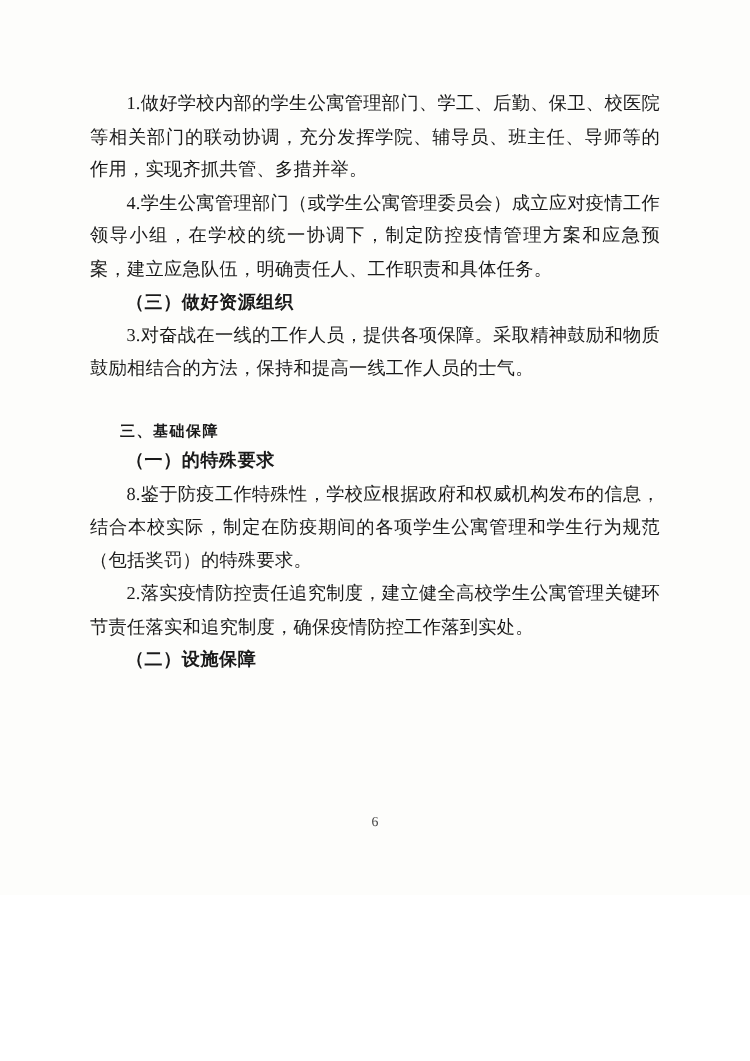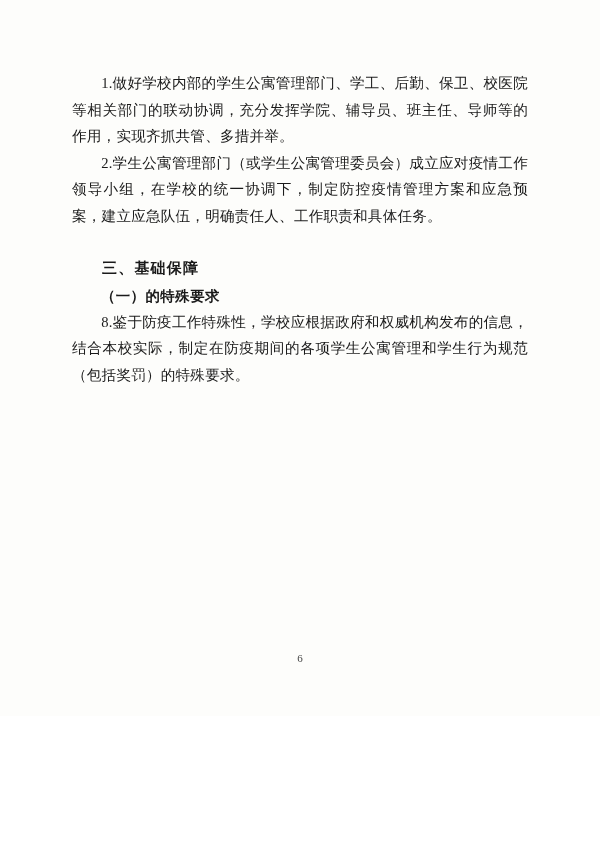--- a/index.html
+++ b/index.html
@@ -38,21 +38,21 @@
     font-family: "DejaVu Sans", sans-serif;
     font-weight: bold;
     font-size: 14.4px;
     letter-spacing: 0.5px;
   }
   .section-heading {
     margin: 0;
     text-indent: 2em;
     font-family: Liberation Serif, serif;
     font-weight: bold;
-    font-size: 15px;
+    font-size: 12px;
     letter-spacing: 1.2px;
   }
   .spacer-lg {
     height: 26px;
   }
   .page-number {
     position: absolute;
     left: 0;
     right: 0;
     bottom: 52px;
@@ -62,24 +62,28 @@
     font-family: "Liberation Serif", serif;
   }
 </style>
 </head>
 <body>
 
 <div class="page">
   <div class="doc-body">
 
     <p class="para">1.做好学校内部的学生公寓管理部门、学工、后勤、保卫、校医院等相关部门的联动协调，充分发挥学院、辅导员、班主任、导师等的作用，实现齐抓共管、多措并举。</p>
-    <p class="para">2.学生公寓管理部门（或学生公寓管理委员会）成立应对疫情工作领导小组，在学校的统一协调下，制定防控疫情管理方案和应急预案，建立应急队伍，明确责任人、工作职责和具体任务。</p>
+    <p class="para">4.学生公寓管理部门（或学生公寓管理委员会）成立应对疫情工作领导小组，在学校的统一协调下，制定防控疫情管理方案和应急预案，建立应急队伍，明确责任人、工作职责和具体任务。</p>
+    <p class="heading">（三）做好资源组织</p>
+    <p class="para">3.对奋战在一线的工作人员，提供各项保障。采取精神鼓励和物质鼓励相结合的方法，保持和提高一线工作人员的士气。</p>
 
     <div class="spacer-lg"></div>
 
     <p class="section-heading">三、基础保障</p>
     <p class="heading">（一）的特殊要求</p>
     <p class="para">8.鉴于防疫工作特殊性，学校应根据政府和权威机构发布的信息，结合本校实际，制定在防疫期间的各项学生公寓管理和学生行为规范（包括奖罚）的特殊要求。</p>
+    <p class="para">2.落实疫情防控责任追究制度，建立健全高校学生公寓管理关键环节责任落实和追究制度，确保疫情防控工作落到实处。</p>
+    <p class="heading">（二）设施保障</p>
 
   </div>
 
   <div class="page-number">6</div>
 </div>
 
 </body></html>

